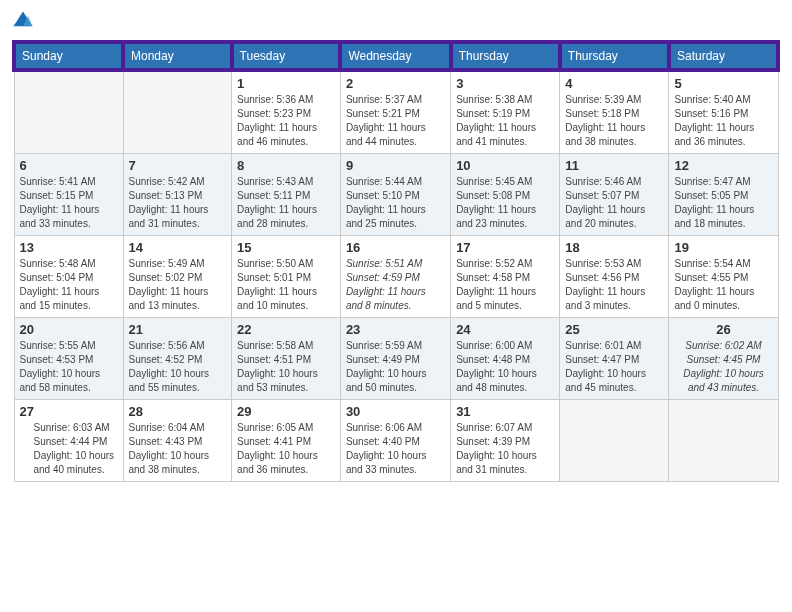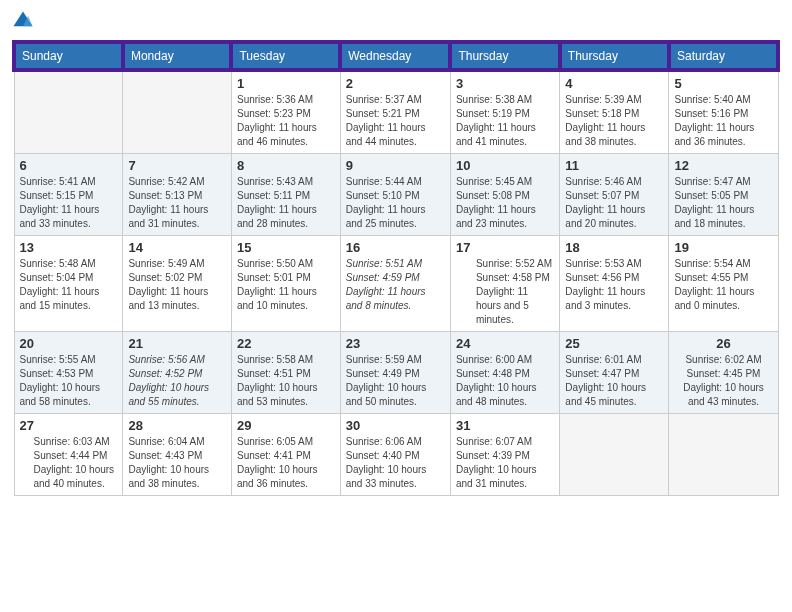--- a/index.html
+++ b/index.html
@@ -228,21 +228,21 @@
 Daylight: 11 hours and 10 minutes.</div>
           </td>
           <td style="background: rgb(255, 255, 255);">
             <span class="day-number">16</span>
             <div class="day-info" style="white-space: pre-line; font-style: italic;">Sunrise: 5:51 AM
 Sunset: 4:59 PM
 Daylight: 11 hours and 8 minutes.</div>
           </td>
           <td style="background: rgb(255, 255, 255);">
             <span class="day-number">17</span>
-            <div class="day-info" style="white-space: pre-line; margin-left: 20px;">Sunrise: 5:52 AM
+            <div class="day-info" style="white-space: pre-line;">Sunrise: 5:52 AM
 Sunset: 4:58 PM
 Daylight: 11 hours and 5 minutes.</div>
           </td>
           <td style="background: rgb(255, 255, 255);">
             <span class="day-number">18</span>
             <div class="day-info" style="white-space: pre-line;">Sunrise: 5:53 AM
 Sunset: 4:56 PM
 Daylight: 11 hours and 3 minutes.</div>
           </td>
           <td style="background: rgb(255, 255, 255);">
@@ -254,21 +254,21 @@
         </tr>
         <tr>
           <td style="background: rgb(238, 243, 248);">
             <span class="day-number">20</span>
             <div class="day-info" style="white-space: pre-line;">Sunrise: 5:55 AM
 Sunset: 4:53 PM
 Daylight: 10 hours and 58 minutes.</div>
           </td>
           <td style="background: rgb(238, 243, 248);">
             <span class="day-number">21</span>
-            <div class="day-info" style="white-space: pre-line; font-style: italic;">Sunrise: 5:56 AM
+            <div class="day-info" style="white-space: pre-line;">Sunrise: 5:56 AM
 Sunset: 4:52 PM
 Daylight: 10 hours and 55 minutes.</div>
           </td>
           <td style="background: rgb(238, 243, 248);">
             <span class="day-number">22</span>
             <div class="day-info" style="white-space: pre-line;">Sunrise: 5:58 AM
 Sunset: 4:51 PM
 Daylight: 10 hours and 53 minutes.</div>
           </td>
           <td style="background: rgb(238, 243, 248);">
@@ -284,21 +284,21 @@
 Daylight: 10 hours and 48 minutes.</div>
           </td>
           <td style="background: rgb(238, 243, 248);">
             <span class="day-number">25</span>
             <div class="day-info" style="white-space: pre-line;">Sunrise: 6:01 AM
 Sunset: 4:47 PM
 Daylight: 10 hours and 45 minutes.</div>
           </td>
           <td style="background: rgb(238, 243, 248); text-align: center;">
             <span class="day-number">26</span>
-            <div class="day-info" style="white-space: pre-line;">Sunrise: 6:02 AM
+            <div class="day-info" style="white-space: pre-line; font-style: italic;">Sunrise: 6:02 AM
 Sunset: 4:45 PM
 Daylight: 10 hours and 43 minutes.</div>
           </td>
         </tr>
         <tr>
           <td style="background: rgb(255, 255, 255);">
             <span class="day-number">27</span>
             <div class="day-info" style="white-space: pre-line; margin-left: 14px;">Sunrise: 6:03 AM
 Sunset: 4:44 PM
 Daylight: 10 hours and 40 minutes.</div>

